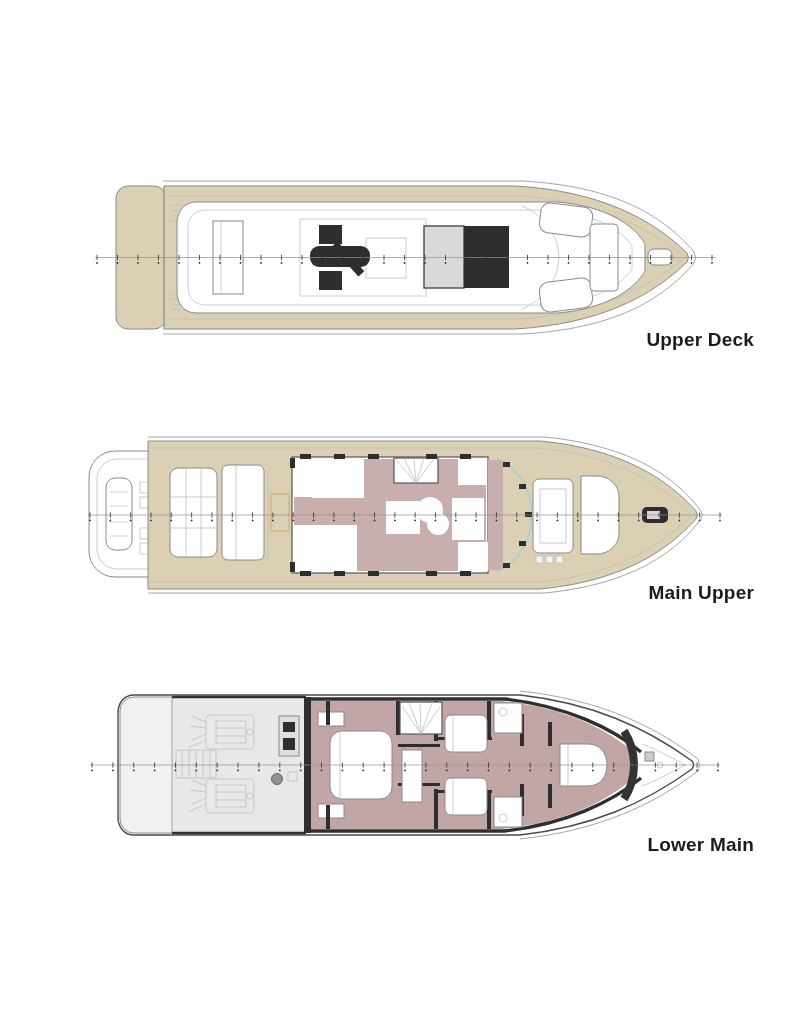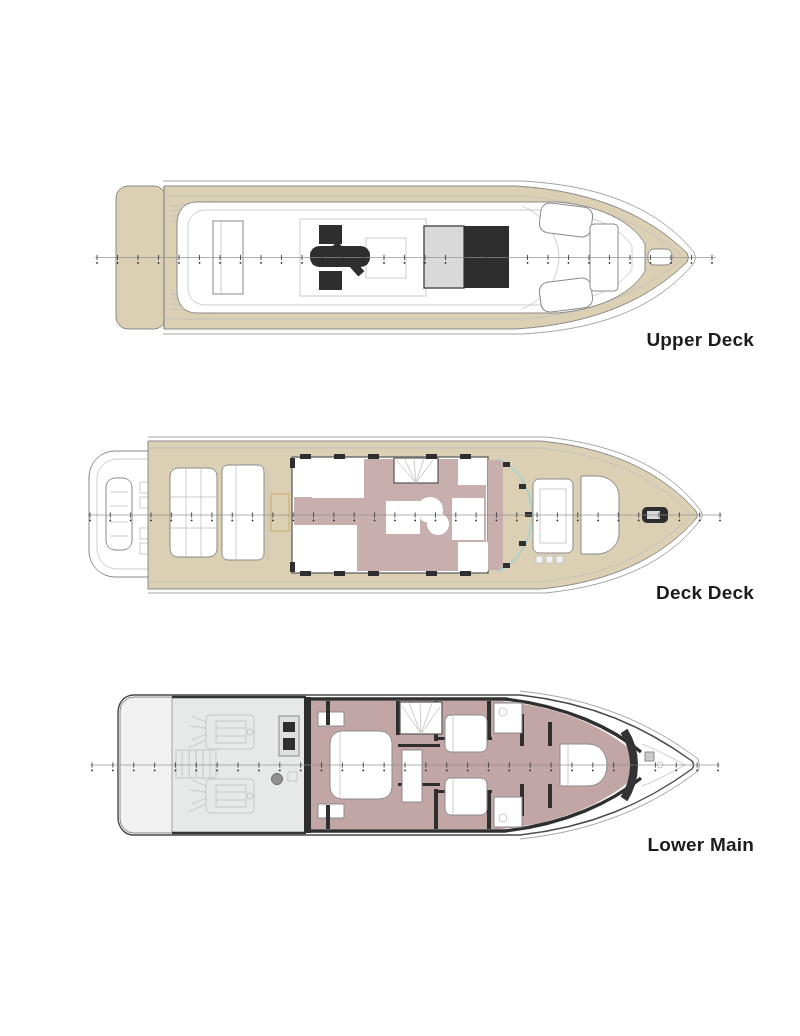--- a/index.html
+++ b/index.html
@@ -494,16 +494,16 @@
           <circle cx="676.2666666666667" cy="770.4" r="0.9" class="tickdot"></circle>
           <line x1="697.1333333333333" x2="697.1333333333333" y1="762.4" y2="767.6" class="tick"></line>
           <circle cx="697.1333333333333" cy="770.4" r="0.9" class="tickdot"></circle>
           <line x1="718" x2="718" y1="762.4" y2="767.6" class="tick"></line>
           <circle cx="718" cy="770.4" r="0.9" class="tickdot"></circle>
         </g>
     </g>
   </svg>
 
   <div class="deck-label label-upper">Upper Deck</div>
-  <div class="deck-label label-main">Deck Deck</div>
+  <div class="deck-label label-main">Main Upper</div>
   <div class="deck-label label-lower">Lower Main</div>
 
 </div>
 
 </body></html>

